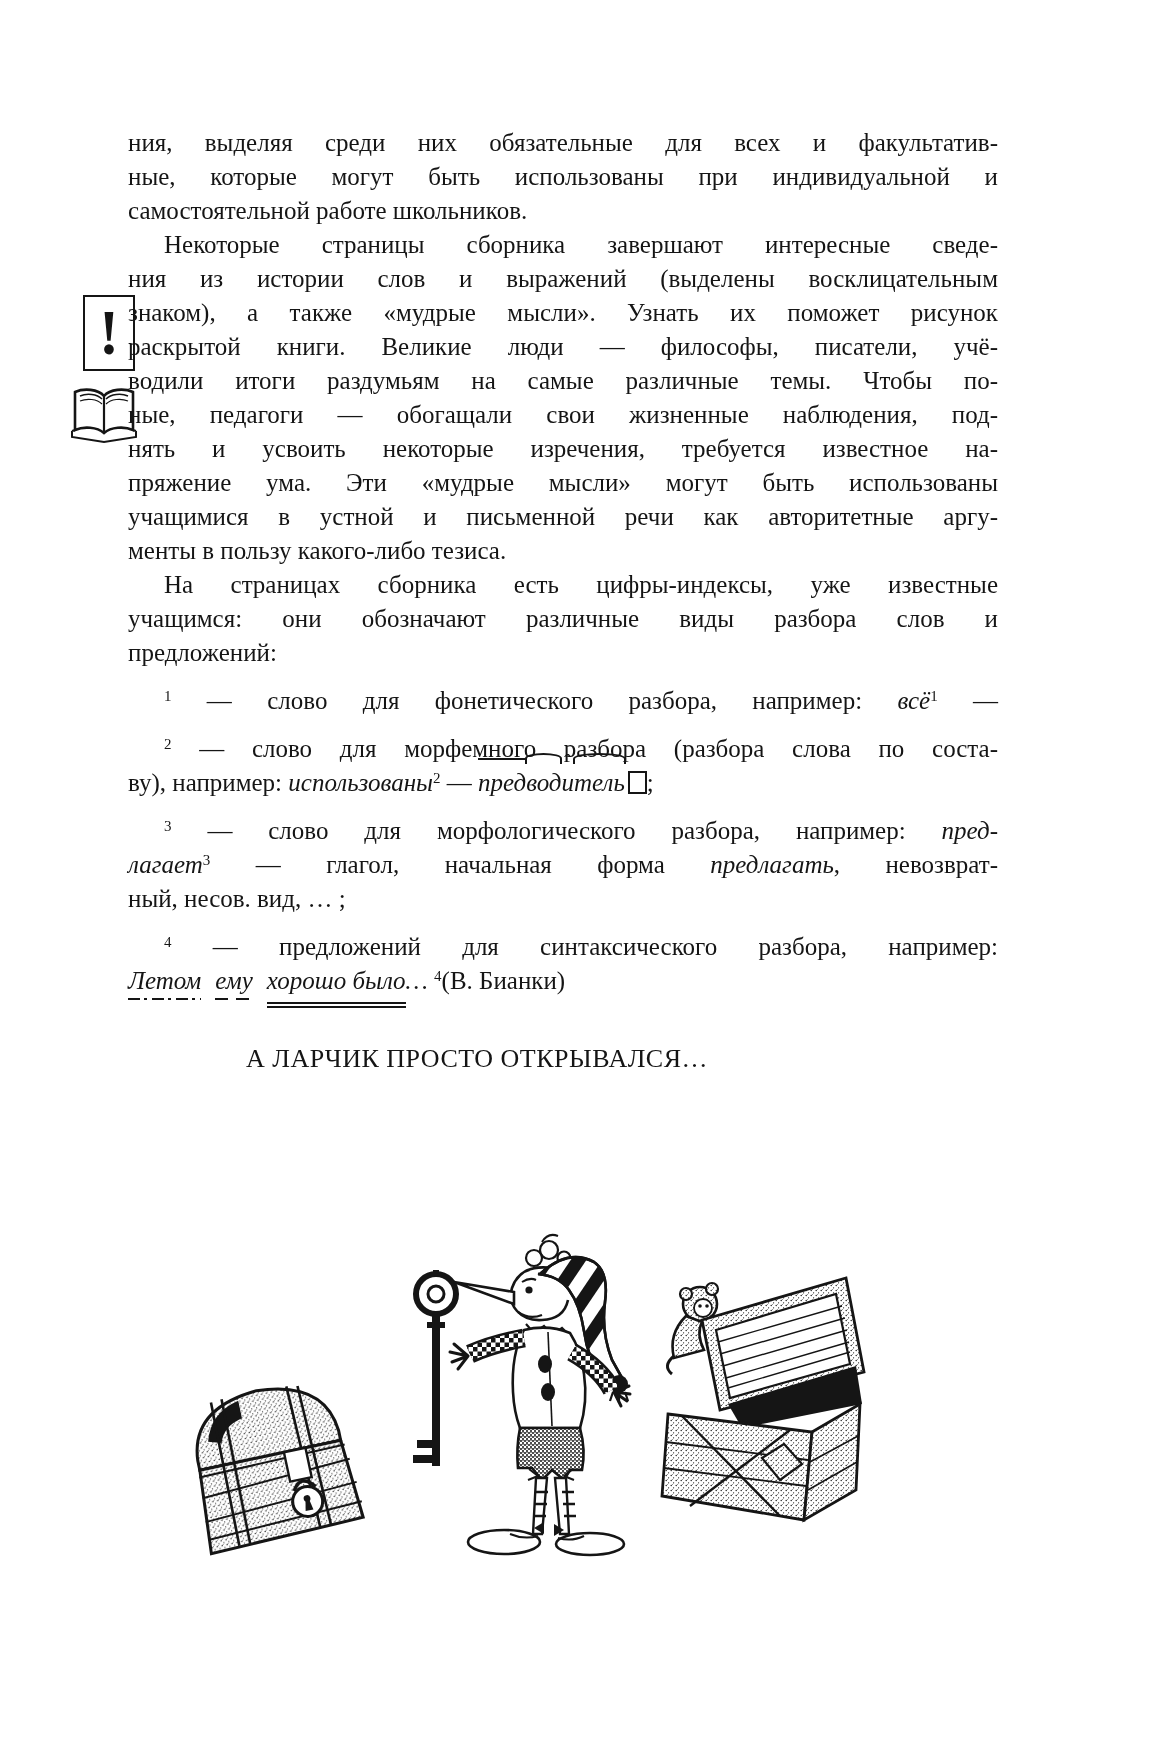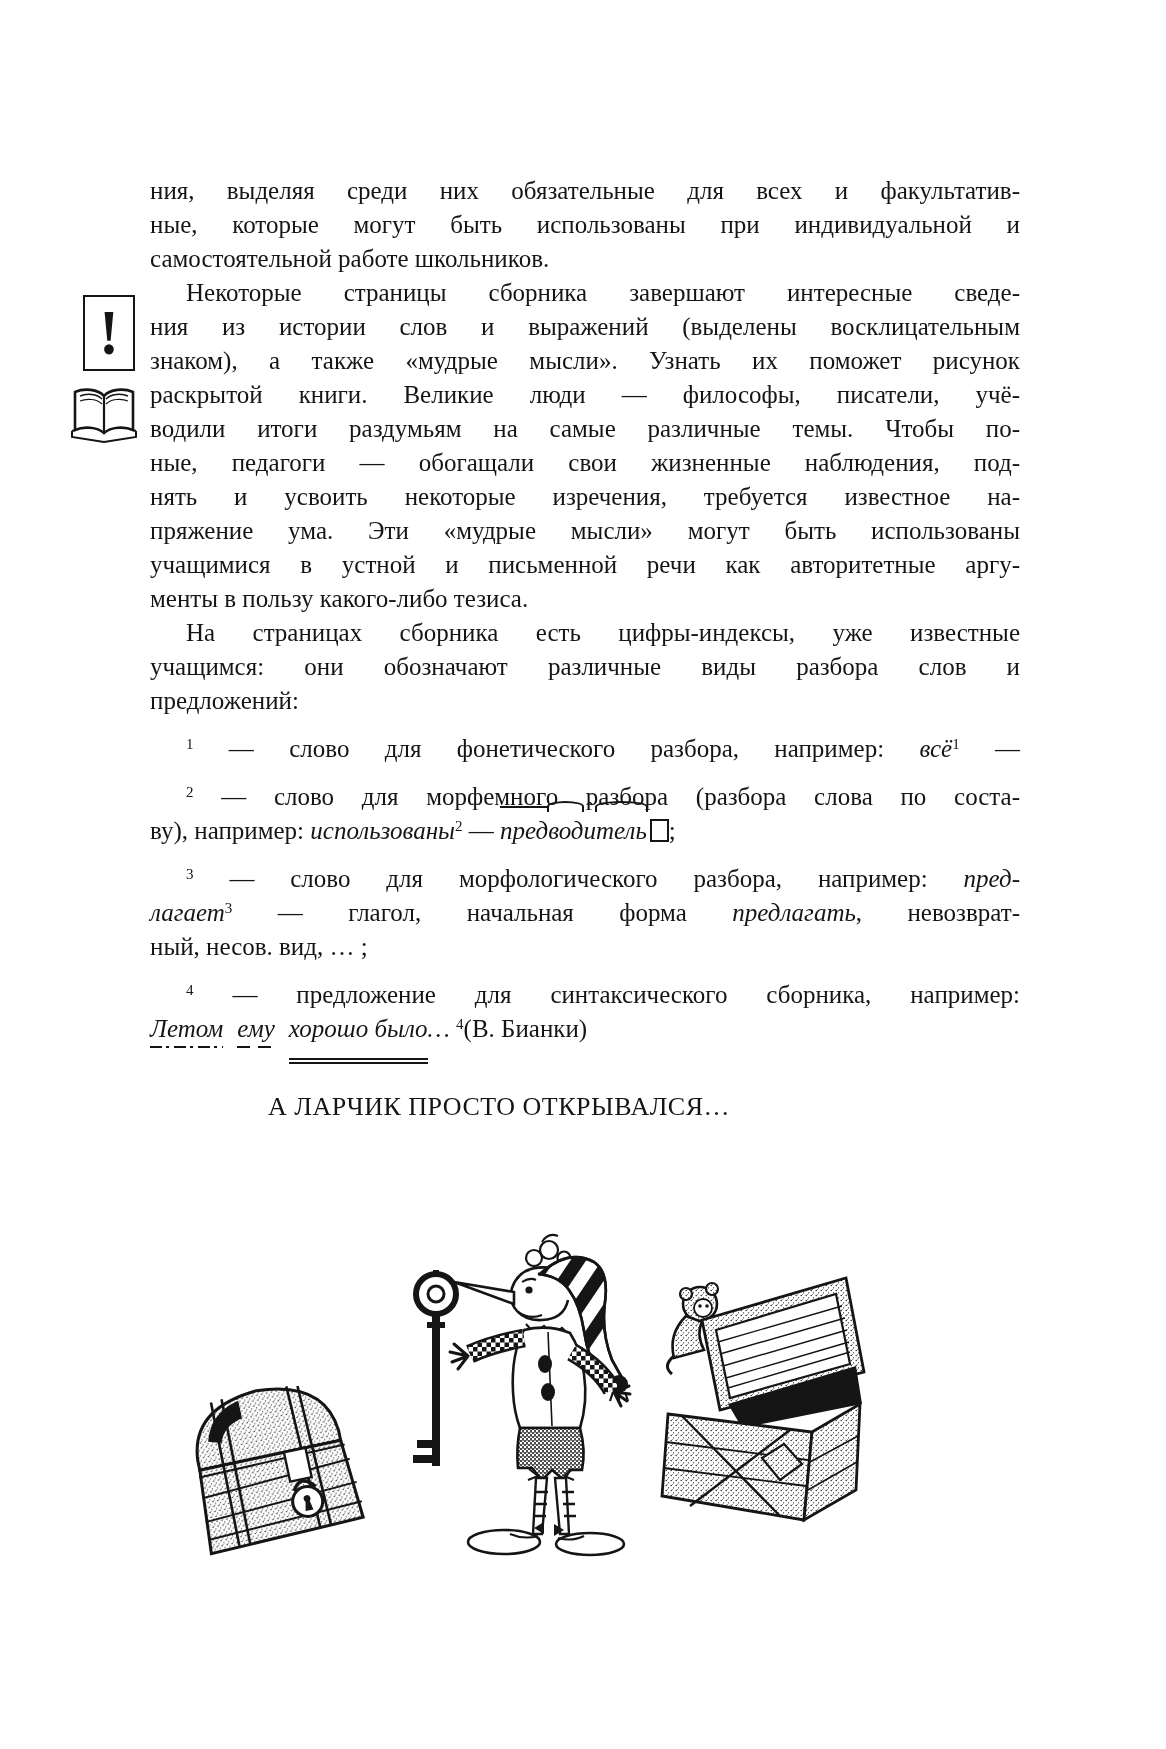--- a/index.html
+++ b/index.html
@@ -1,21 +1,21 @@
 <!DOCTYPE html>
 <html lang="ru"><head>
 <meta charset="utf-8">
 <style>
   html,body{margin:0;padding:0;}
   body{width:1166px;height:1749px;background:#ffffff;position:relative;overflow:hidden;
        font-family:"Liberation Serif","DejaVu Serif",serif;color:#151515;}
   .page{position:absolute;inset:0;background:#fff;}
 
   
-  .text-col{position:absolute;left:150px;top:126px;width:870px;font-size:25px;line-height:34px;margin-top:48px;}
+  .text-col{position:absolute;left:128px;top:126px;width:870px;font-size:25px;line-height:34px;}
   .line{text-align:justify;}
   .line.j{text-align-last:justify;}
   .line.ind{text-indent:36px;}
   .index-item{margin-top:14px;}
   .para-sp{margin-top:14px;}
   sup{font-size:15px;line-height:0;vertical-align:8px;}
   .it{font-style:italic;}
 
   
   .morph{font-style:italic;white-space:nowrap;}
@@ -23,21 +23,21 @@
   .m-line::before{content:"";position:absolute;left:0;right:-1px;top:-8px;border-top:2px solid #151515;}
   .m-arc::before{content:"";position:absolute;left:-1px;right:-1px;top:-13px;height:9px;
       border:2px solid #151515;border-bottom:none;border-radius:100% 100% 0 0;}
   .m-hat::before{content:"ˆ";position:absolute;top:-21px;left:50%;transform:translateX(-50%);
       font-size:22px;font-style:normal;}
   .m-box{display:inline-block;width:15px;height:19px;border:2px solid #151515;margin-left:3px;vertical-align:-3px;}
 
   
   .u-dd{padding-bottom:6px;background-image:repeating-linear-gradient(90deg,#151515 0 12px,transparent 12px 16px,#151515 16px 19px,transparent 19px 24px);background-size:100% 2.5px;background-position:0 100%;background-repeat:no-repeat;}
   .u-dash{padding-bottom:6px;background-image:repeating-linear-gradient(90deg,#151515 0 13px,transparent 13px 21px);background-size:100% 2.5px;background-position:0 100%;background-repeat:no-repeat;}
-  .u-dbl{border-bottom:6px double #151515;padding-bottom:16px;font-style:italic;}
+  .u-dbl{border-bottom:6px double #151515;padding-bottom:8px;font-style:italic;}
   .gap{display:inline-block;width:14px;}
 
   
   .heading{margin:44px 0 0 0;width:580px;text-align:right;font-size:26px;font-weight:400;
            letter-spacing:0.5px;}
 
   
   .excl-box{position:absolute;left:83px;top:295px;width:48px;height:72px;border:2px solid #151515;
             display:flex;align-items:center;justify-content:center;background:#fff;}
   .excl-box::after{content:"";position:absolute;left:-7px;top:5px;width:48px;height:72px;
@@ -126,21 +126,21 @@
       <div class="line"><span>ву), например: </span><span class="it">использованы</span><sup>2</sup><span> — </span><span class="morph"><span class="m-seg m-line">пред</span><span class="m-seg m-arc">вод</span><span class="m-seg m-hat">и</span><span class="m-seg m-arc">тель</span><span class="m-box"></span></span><span>;</span></div>
     </div>
 
     <div class="index-item">
       <div class="line j ind"><sup>3</sup><span> — слово для морфологического разбора, например: </span><span class="it">пред-</span></div>
       <div class="line j"><span class="it">лагает</span><sup>3</sup><span> — глагол, начальная форма </span><span class="it">предлагать</span><span>, невозврат-</span></div>
       <div class="line">ный, несов. вид, … ;</div>
     </div>
 
     <div class="index-item">
-      <div class="line j ind"><sup>4</sup><span> — предложение для синтаксического сборника, например:</span></div>
+      <div class="line j ind"><sup>4</sup><span> — предложений для синтаксического разбора, например:</span></div>
       <div class="line"><span class="it u-dd">Летом</span><span class="gap"></span><span class="it u-dash">ему</span><span class="gap"></span><span class="it u-dbl">хорошо было</span><span class="it">… </span><sup>4</sup><span>(В. Бианки)</span></div>
     </div>
 
 
     <h2 class="heading">А ЛАРЧИК ПРОСТО ОТКРЫВАЛСЯ…</h2>
   </div>
 
   <figure class="fig-chest-closed" aria-label="closed-chest-illustration">
     <svg width="215" height="195" viewBox="0 0 215 195">
       <g transform="rotate(-12 107 97)">

